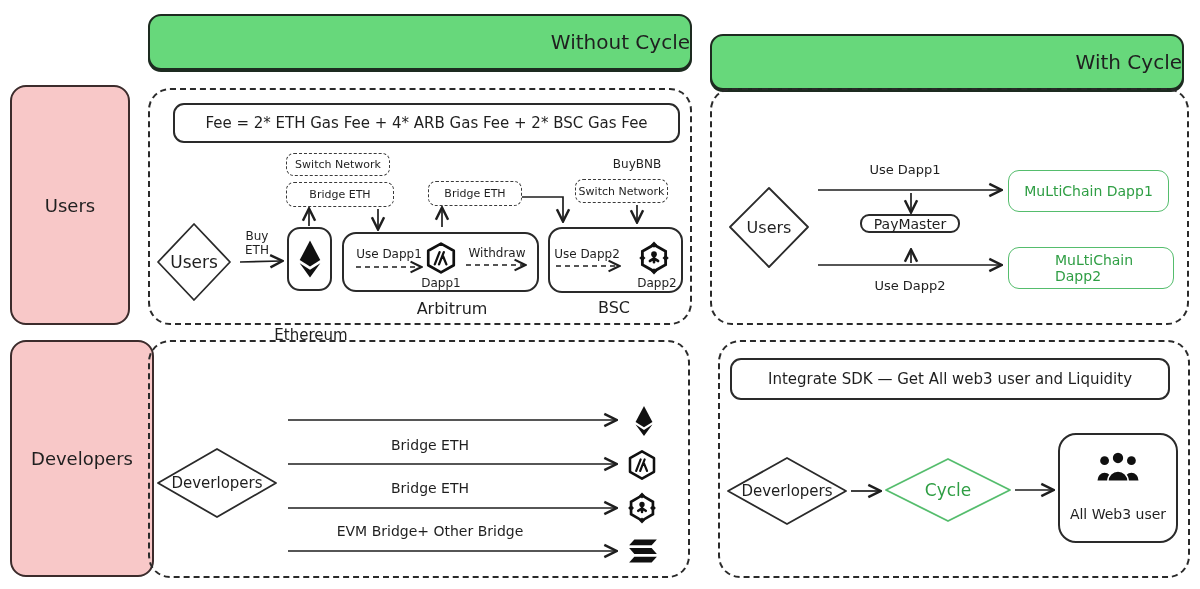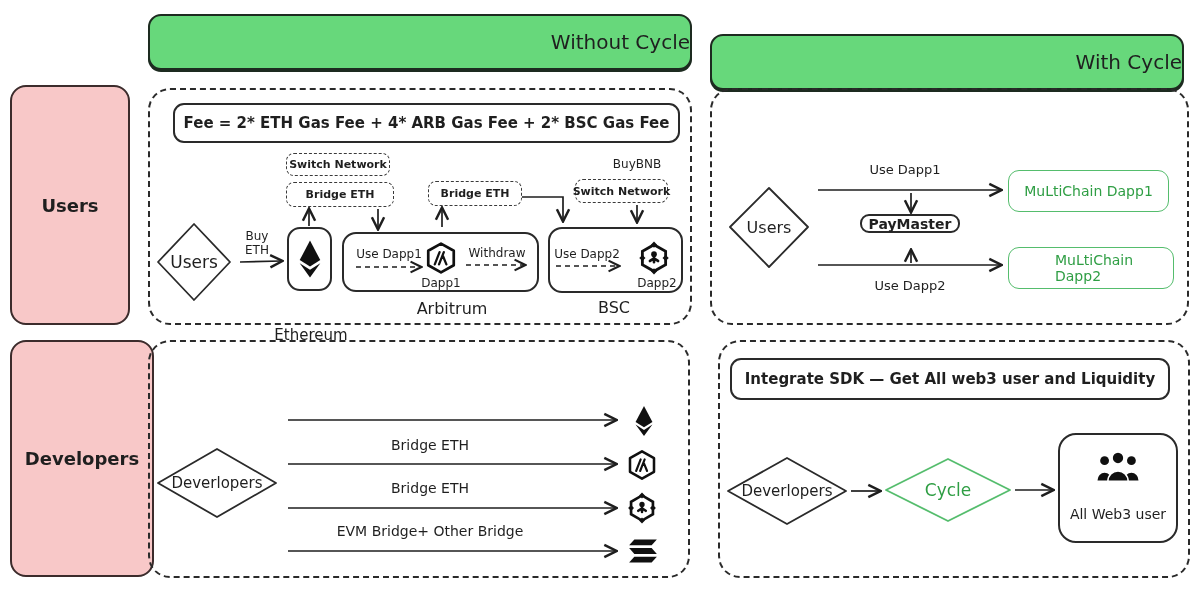--- a/index.html
+++ b/index.html
@@ -1,18 +1,18 @@
 <!DOCTYPE html>
 <html><head>
 <meta charset="utf-8">
 <style>
   html,body{margin:0;padding:0;background:#fff;}
   .canvas{position:relative;width:1200px;height:589px;background:#fff;overflow:hidden;
           font-family:"DejaVu Sans",sans-serif;color:#1f1f1f;}
-  .abs{position:absolute;box-sizing:border-box;font-weight:bold;}
+  .abs{position:absolute;box-sizing:border-box;}
   .hdr{background:#67d87b;border:2px solid #1d2b20;border-radius:13px;display:flex;
        align-items:center;justify-content:flex-end;font-size:20px;font-weight:500;
        box-shadow:0 2px 0 #1d2b20;}
   .side{background:#f8c8c8;border:2px solid #3c2c2c;border-radius:16px;display:flex;
         align-items:center;justify-content:center;font-size:18px;}
   .panel{border:2px dashed #2a2a2a;border-radius:22px;background:transparent;}
   .box{border:2px solid #2a2a2a;border-radius:11px;display:flex;align-items:center;
        justify-content:center;background:transparent;}
   .dbox{border:1.5px dashed #3a3a3a;border-radius:8px;display:flex;align-items:center;
         justify-content:center;font-size:11px;background:transparent;white-space:nowrap;}

